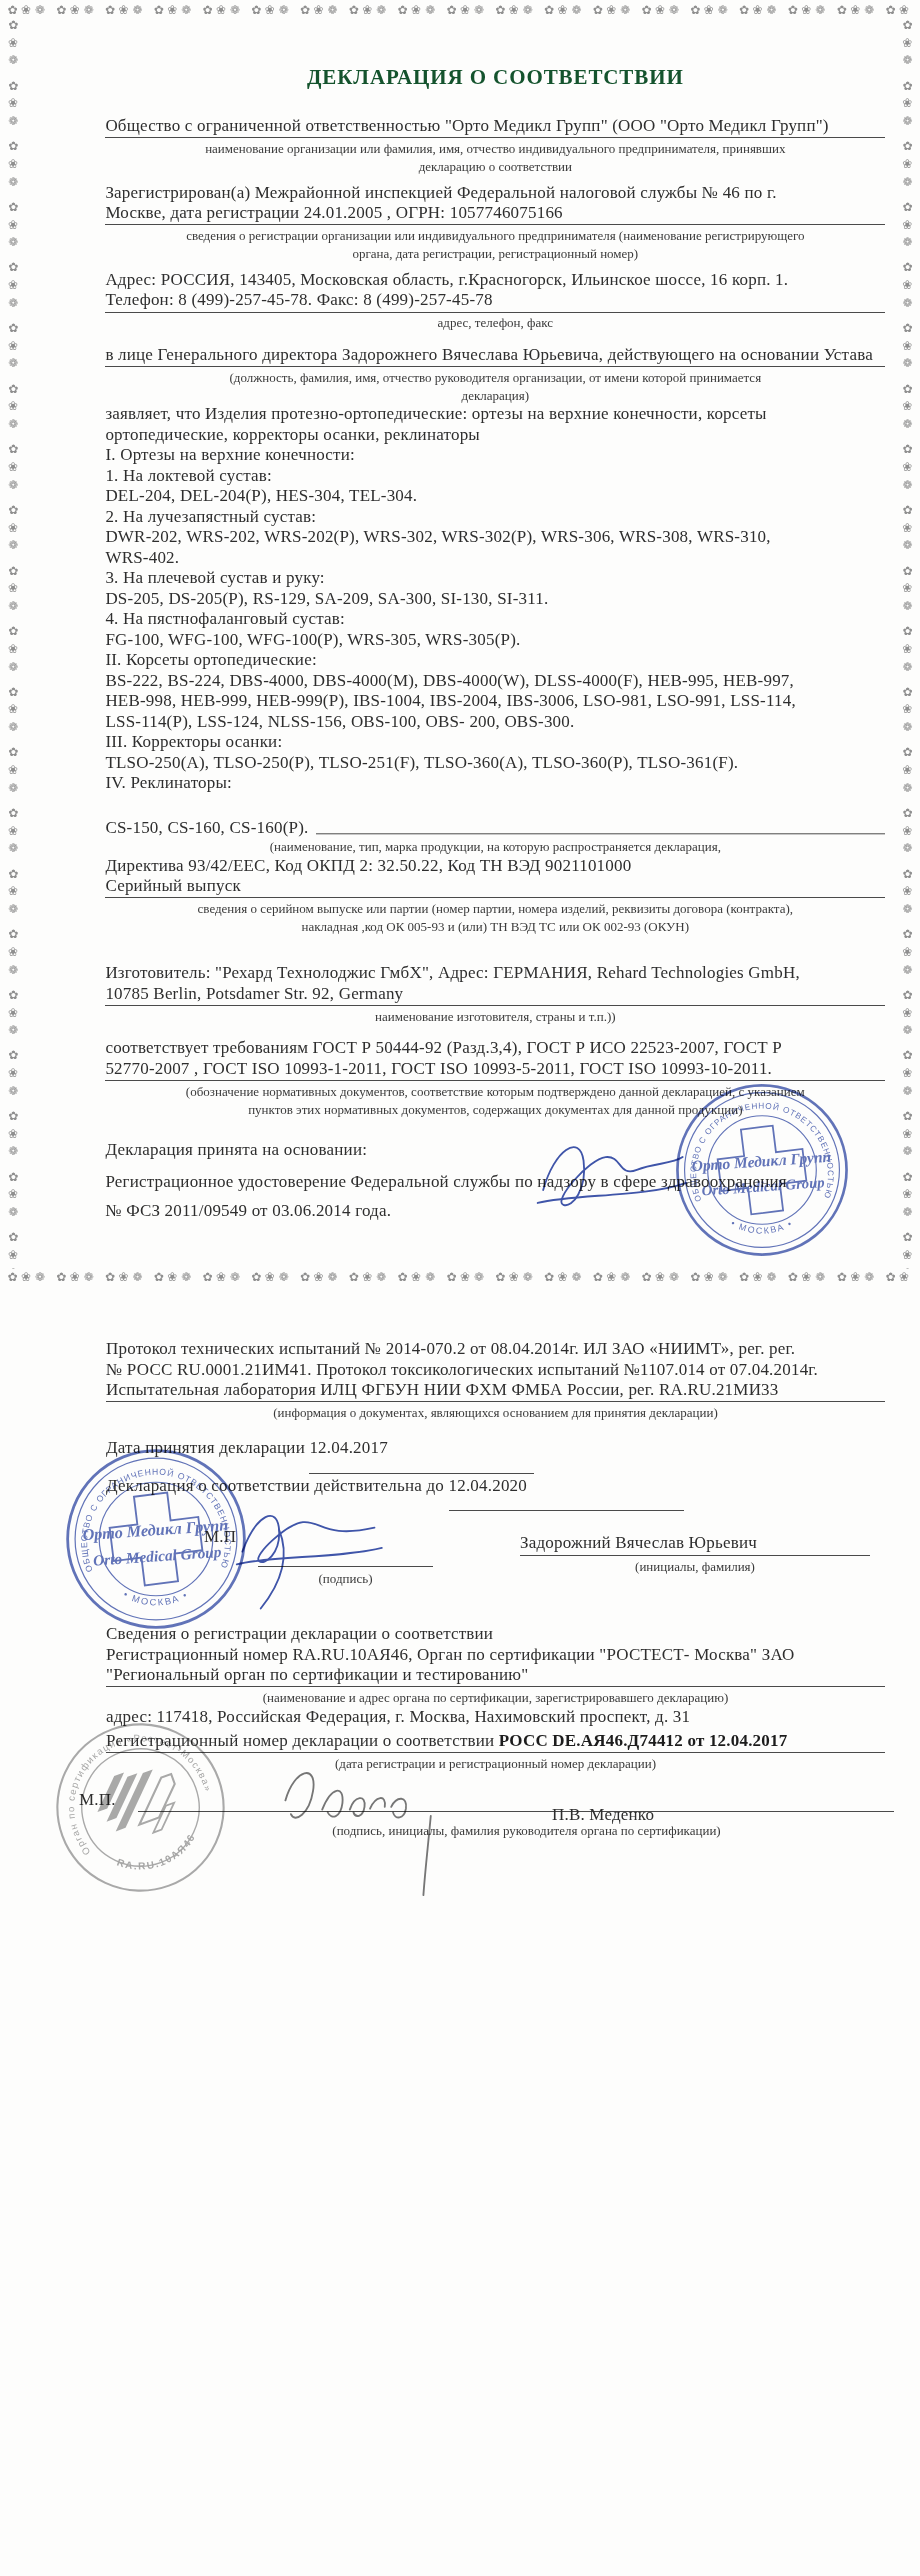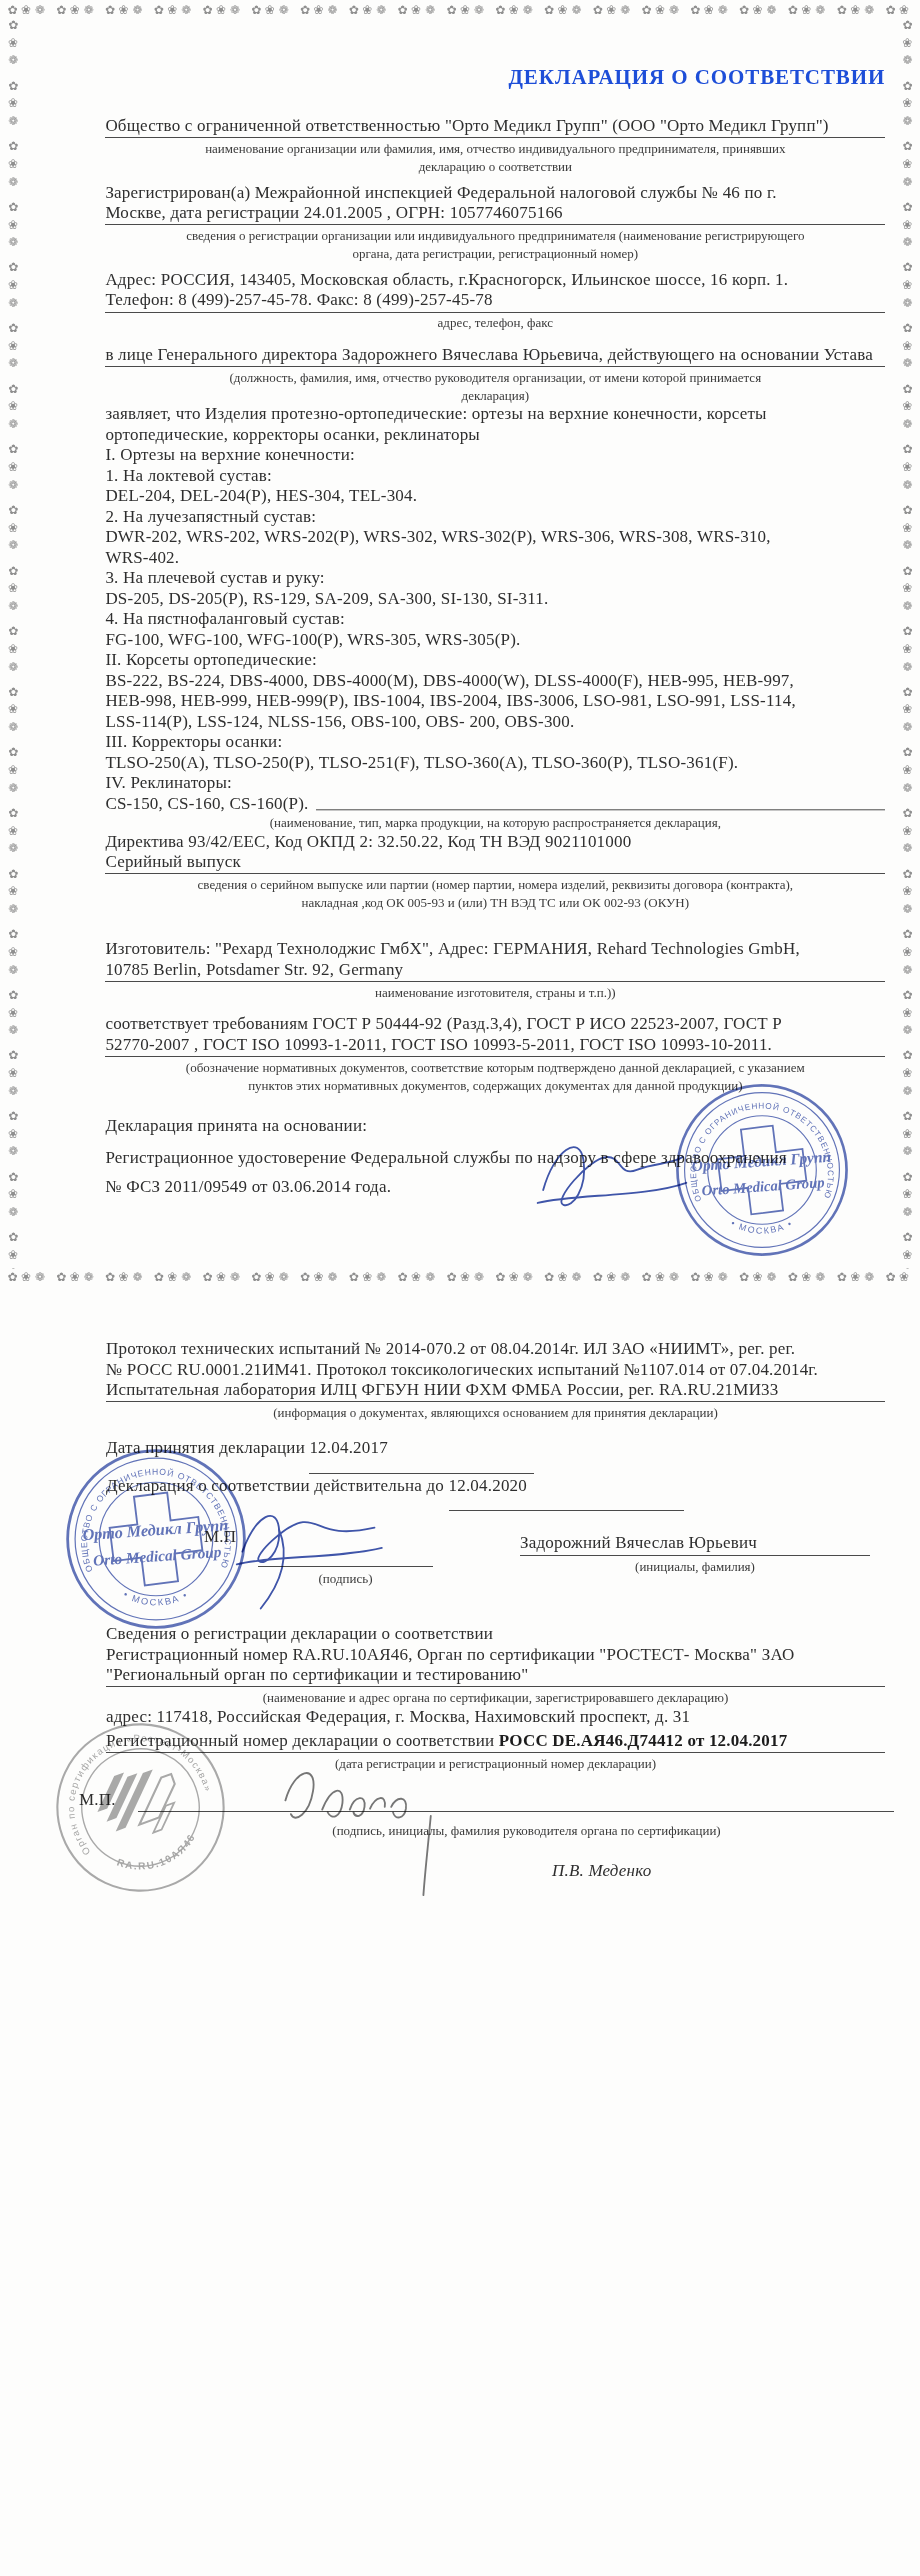--- a/index.html
+++ b/index.html
@@ -6,26 +6,26 @@
   .page{position:relative;width:920px;height:2576px;background:#fdfdfc;overflow:hidden;
         font-family:"Liberation Serif",serif;}
   
   .orn{position:absolute;color:#8f8f8f;font-family:"DejaVu Sans",sans-serif;
        font-size:12px;letter-spacing:3.7px;overflow:hidden;white-space:nowrap;line-height:14.7px;}
   .orn-h{height:15.6px;}
   .orn-v{width:15.6px;writing-mode:vertical-rl;}
   
   .frame{position:absolute;left:18.4px;top:13px;width:876px;height:1262px;
          padding:52px 9.2px 0 87px;box-sizing:border-box;}
-  .title{font-size:21px;font-weight:bold;letter-spacing:0.9px;text-align:right;
-         color:#1d4ed8;margin-bottom:26px;}
+  .title{font-size:21px;font-weight:bold;letter-spacing:0.9px;text-align:center;
+         color:#14532d;margin-bottom:26px;}
   .p{font-size:17px;line-height:20.5px;color:#2e2e2e;letter-spacing:0.2px;}
   .cap{font-size:13px;line-height:17.5px;color:#3a3a3a;text-align:center;}
   .u-full{border-bottom:1.4px solid #4a4a4a;padding-bottom:0.9px;margin-bottom:1.8px;}
-  .u-after{display:flex;align-items:flex-end;}
+  .u-after{display:flex;align-items:flex-end;margin-top:24px;}
   .u-after::after{content:"";flex:1;border-bottom:1.4px solid #4a4a4a;
                   transform:translateY(-3.7px);margin-left:7.4px;}
   .mt4{margin-top:3.7px}.mt8{margin-top:7.4px}.mt10{margin-top:9.2px}.mt12{margin-top:11px}
   .mt14{margin-top:13px}.mt16{margin-top:2px}.mt18{margin-top:16.6px}
   .mt24{margin-top:22px}.mt30{margin-top:28px}
   .sec{position:absolute;left:106px;width:779px;}
   .uv{display:inline-block;border-bottom:1.4px solid #4a4a4a;padding-bottom:14px;}
   .abs{position:absolute;}
   .line{position:absolute;border-top:1.4px solid #4a4a4a;height:0;}
   .stamp{position:absolute;opacity:.82;mix-blend-mode:multiply;}
@@ -128,21 +128,21 @@
         <div class="p">адрес: 117418, Российская Федерация, г. Москва, Нахимовский проспект, д. 31</div>
       </div>
     <div class="p u-full mt4">
       <span>Регистрационный номер декларации о соответствии </span><b>РОСС DE.АЯ46.Д74412 от 12.04.2017</b>
     </div>
     <div class="cap">(дата регистрации и регистрационный номер декларации)</div>
   </div>
 
   <div class="abs p" style="left:79px;top:1790px;">М.П.</div>
   <div class="line" style="left:138px;top:1811px;width:756px;"></div>
-  <div class="abs p ctr" style="left:552px;top:1861px;width:276px;font-style:italic;">П.В. Меденко</div>
+  <div class="abs p ctr" style="left:552px;top:1805px;width:276px;">П.В. Меденко</div>
   <div class="abs cap" style="left:276px;top:1822px;width:501px;">(подпись, инициалы, фамилия руководителя органа по сертификации)</div>
 
   <div class="stamp" style="left:673px;top:1081px;width:178px;height:178px;">
     <svg viewBox="0 0 200 200" width="178" height="178">
       <g stroke="#3f55ab" fill="none">
         <circle cx="100" cy="100" r="95" stroke-width="3"></circle>
         <circle cx="100" cy="100" r="87" stroke-width="1.3"></circle>
         <circle cx="100" cy="100" r="61" stroke-width="1.3"></circle>
         <g transform="rotate(-7 100 100)">
           <path d="M82 52 h36 v30 h30 v36 h-30 v30 h-36 v-30 h-30 v-36 h30 z" stroke-width="2"></path>

